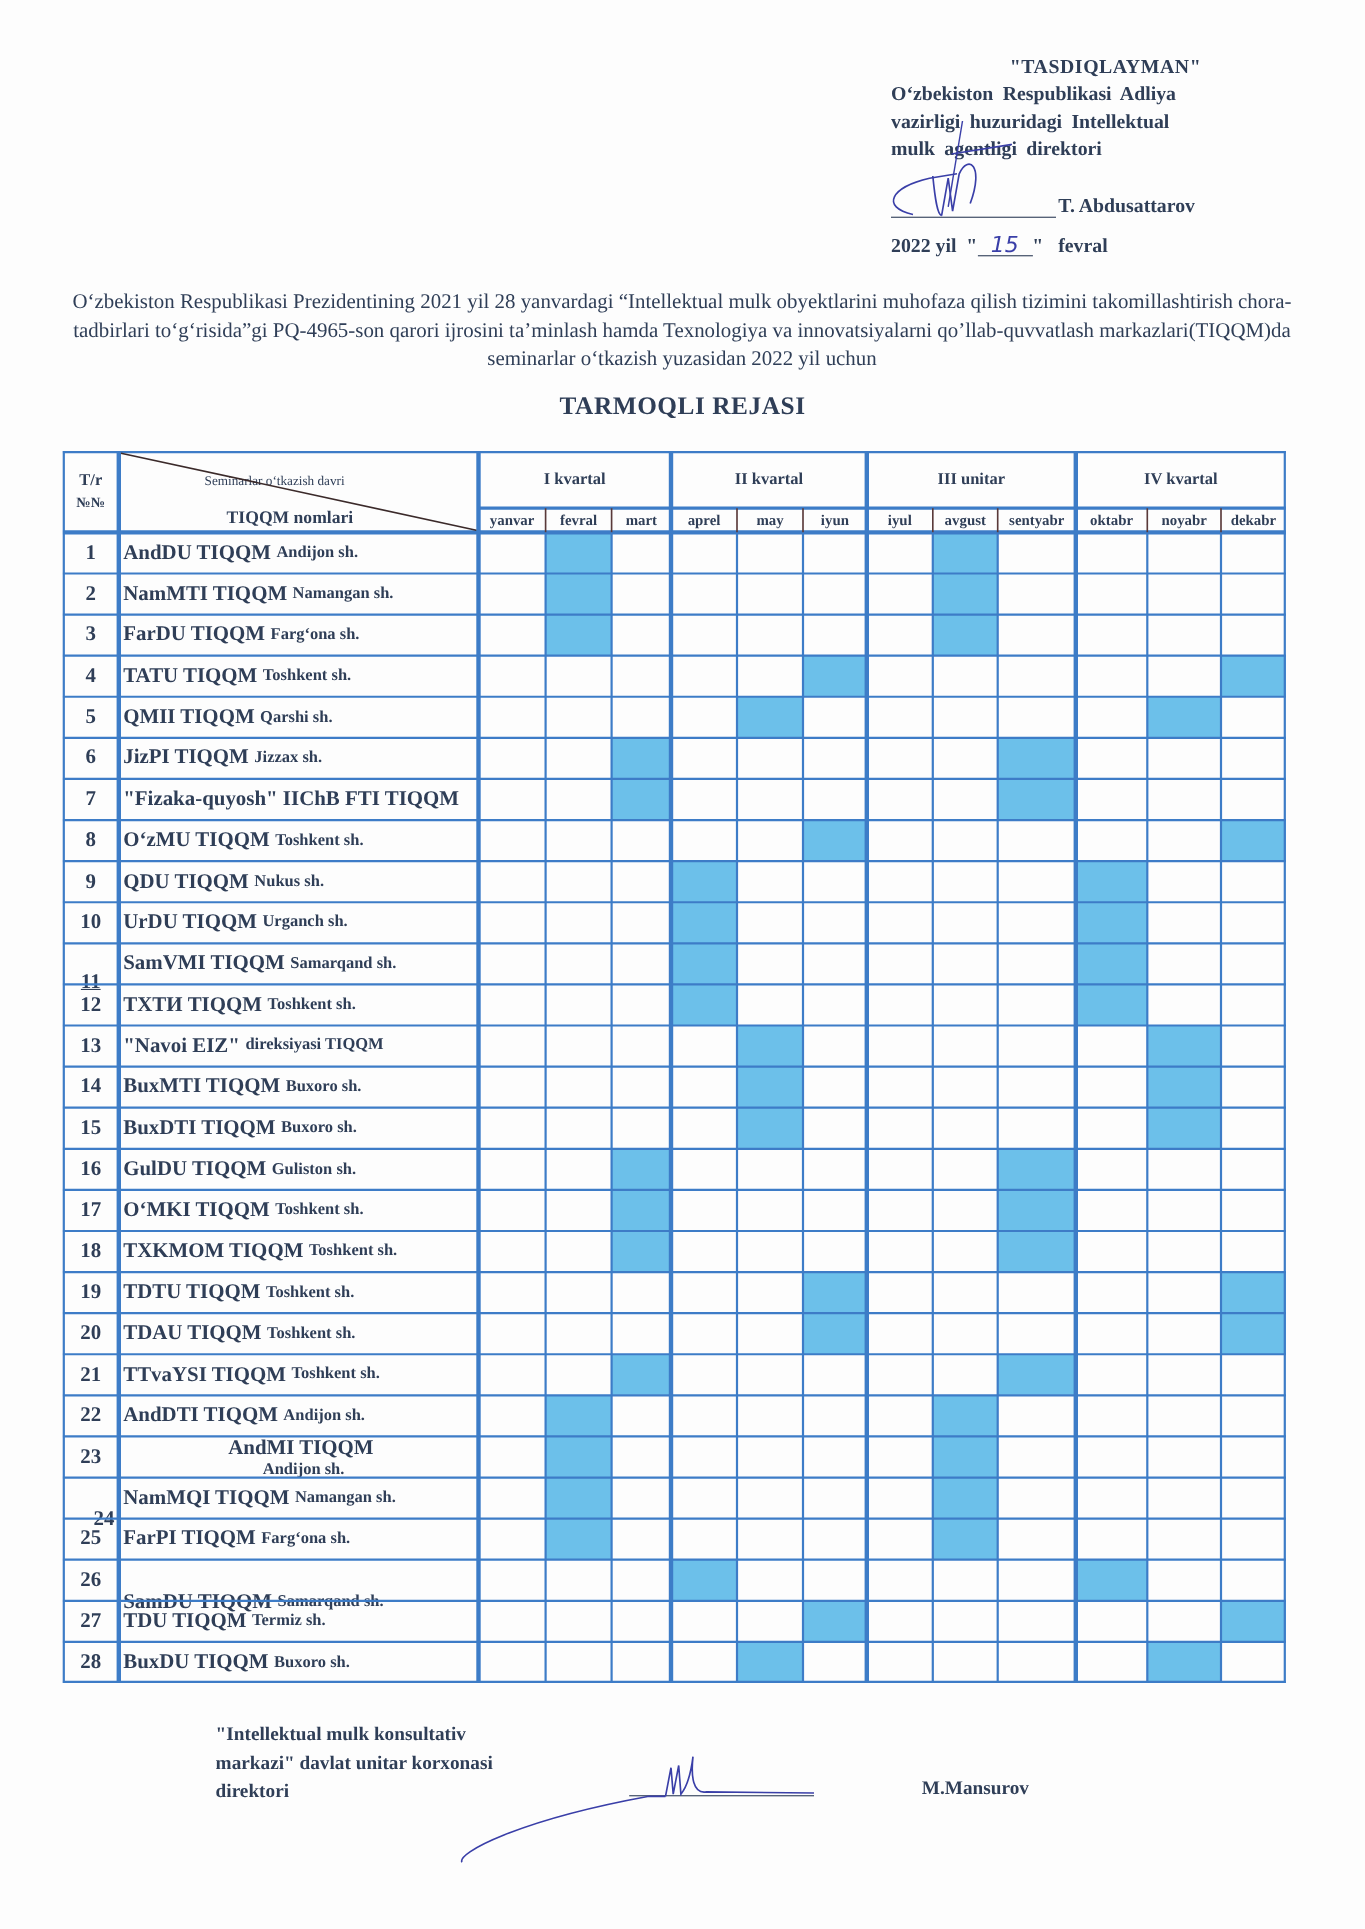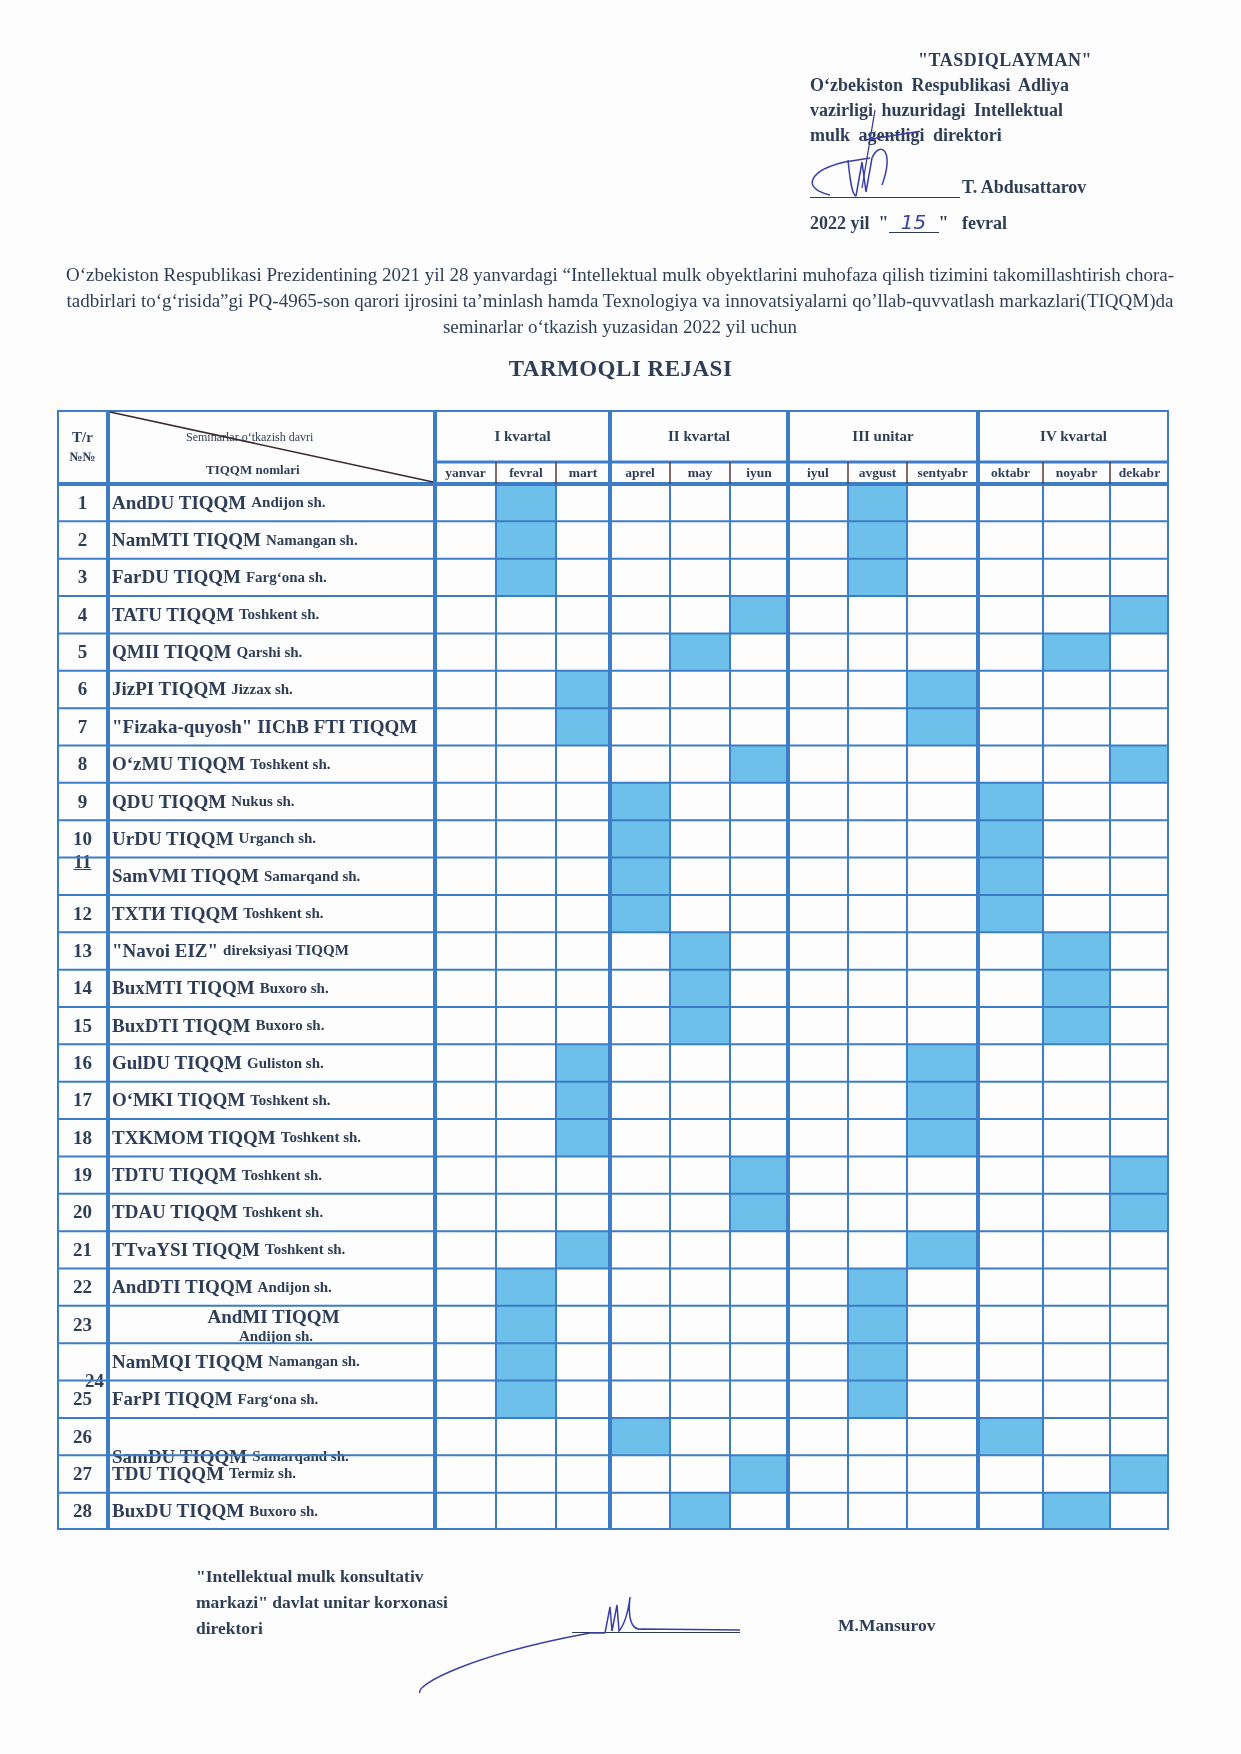--- a/index.html
+++ b/index.html
@@ -71,21 +71,21 @@
 <div class="intro">O‘zbekiston Respublikasi Prezidentining 2021 yil 28 yanvardagi “Intellektual mulk obyektlarini muhofaza qilish tizimini takomillashtirish chora-tadbirlari to‘g‘risida”gi PQ-4965-son qarori ijrosini  ta’minlash hamda  Texnologiya va innovatsiyalarni qo’llab-quvvatlash markazlari(TIQQM)da  seminarlar o‘tkazish yuzasidan 2022 yil uchun</div>
 <div class="doc-title">TARMOQLI REJASI</div>
 
 <div class="tbl" id="tbl">
   <div class="cell hdr" id="h-num" style="flex-direction: column; line-height: 19px; left: 0px; top: 0px; width: 51px; height: 74px;">
     <span>T/r</span>
     <span style="font-size:13px;">№№</span>
   </div>
   <div class="cell" id="h-name" style="left: 51px; top: 0px; width: 327px; height: 74px;">
     <span style="position:absolute;left:78px;top:20px;font-weight:normal;font-size:12px;">Seminarlar o‘tkazish davri</span>
-    <span style="position:absolute;left:98px;top:52px;font-weight:bold;font-size:13px;">TIQQM nomlari</span>
+    <span style="position:absolute;left:98px;top:52px;font-weight:bold;font-size:16px;">TIQQM nomlari</span>
   </div>
   <div id="quarters">
       <div class="cell hdr" style="left: 378px; top: 0px; width: 175px; height: 52px;">I kvartal</div>
       <div class="cell hdr" style="left: 553px; top: 0px; width: 178px; height: 52px;">II  kvartal</div>
       <div class="cell hdr" style="left: 731px; top: 0px; width: 190px; height: 52px;">III  unitar</div>
       <div class="cell hdr" style="left: 921px; top: 0px; width: 191px; height: 52px;">IV kvartal</div>
     </div>
   <div id="months">
       <div class="cell hdr month" style="left: 378px; top: 52px; width: 61px; height: 22px;">yanvar</div>
       <div class="cell hdr month" style="left: 439px; top: 52px; width: 60px; height: 22px;">fevral</div>
@@ -166,21 +166,21 @@
       </div>
       <div class="cell shade" style="background: rgb(108, 192, 234); left: 553px; top: 410.214px; width: 60px; height: 37.3571px;"></div>
       <div class="cell shade" style="background: rgb(108, 192, 234); left: 921px; top: 410.214px; width: 65px; height: 37.3571px;"></div>
       <div class="cell rownum" style="left: 0px; top: 410.214px; width: 51px; height: 37.3571px;">10</div>
       <div class="cell rowname" style="left: 51px; top: 410.214px; width: 327px; height: 37.3571px;">
         <span>UrDU TIQQM</span>
         <span class="city">Urganch sh.</span>
       </div>
       <div class="cell shade" style="background: rgb(108, 192, 234); left: 553px; top: 447.571px; width: 60px; height: 37.3571px;"></div>
       <div class="cell shade" style="background: rgb(108, 192, 234); left: 921px; top: 447.571px; width: 65px; height: 37.3571px;"></div>
-      <div class="cell rownum" style="left: 0px; top: 433px; width: 51px; height: 37.3571px; text-decoration: underline;">11</div>
+      <div class="cell rownum" style="left: 0px; top: 464px; width: 51px; height: 37.3571px; text-decoration: underline;">11</div>
       <div class="cell rowname" style="left: 51px; top: 447.571px; width: 327px; height: 37.3571px;">
         <span>SamVMI TIQQM</span>
         <span class="city">Samarqand sh.</span>
       </div>
       <div class="cell shade" style="background: rgb(108, 192, 234); left: 553px; top: 484.929px; width: 60px; height: 37.3571px;"></div>
       <div class="cell shade" style="background: rgb(108, 192, 234); left: 921px; top: 484.929px; width: 65px; height: 37.3571px;"></div>
       <div class="cell rownum" style="left: 0px; top: 484.929px; width: 51px; height: 37.3571px;">12</div>
       <div class="cell rowname" style="left: 51px; top: 484.929px; width: 327px; height: 37.3571px;">
         <span>TXTИ TIQQM</span>
         <span class="city">Toshkent sh.</span>

